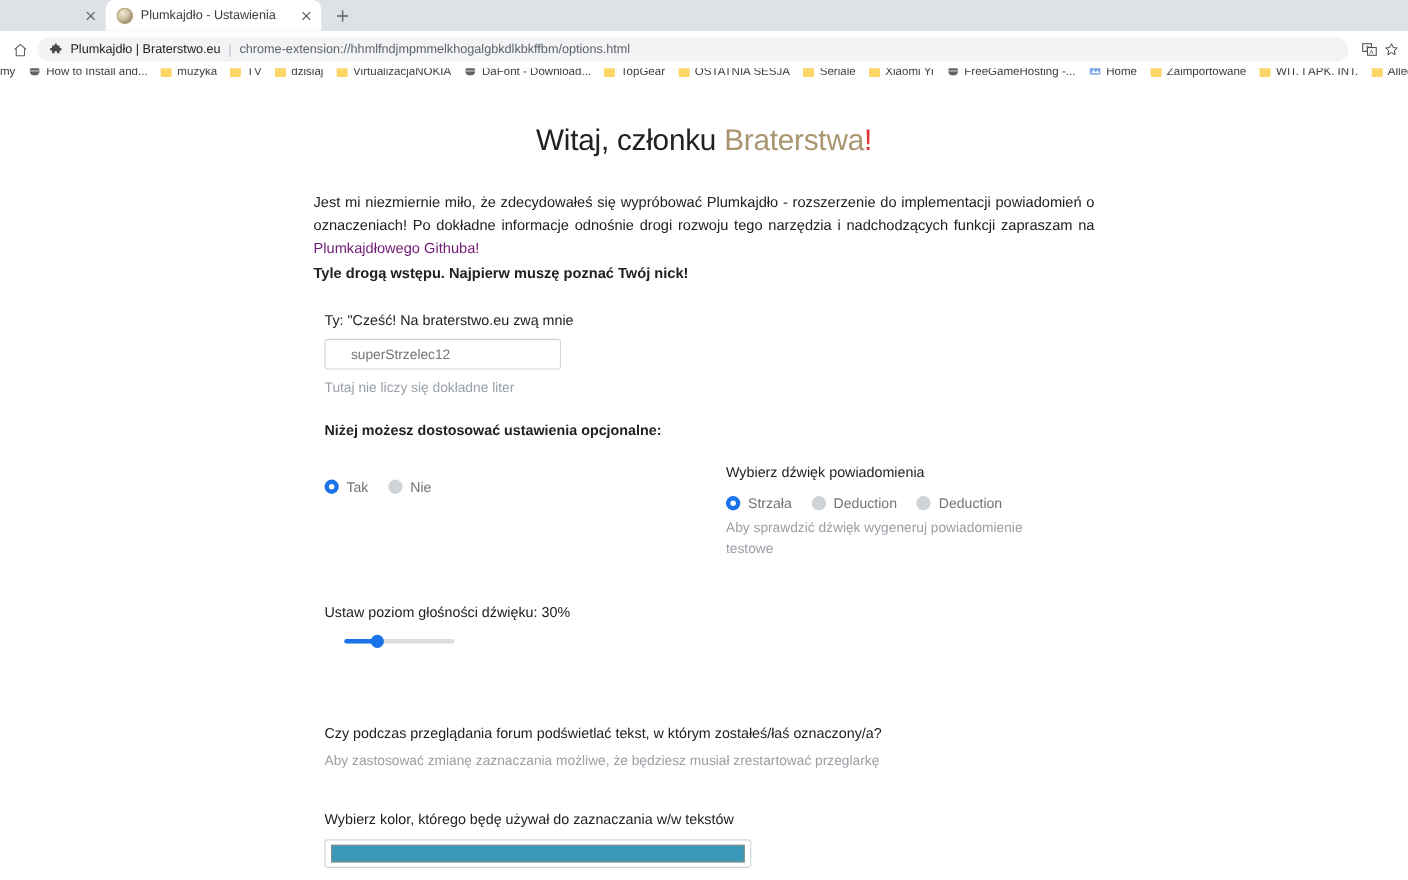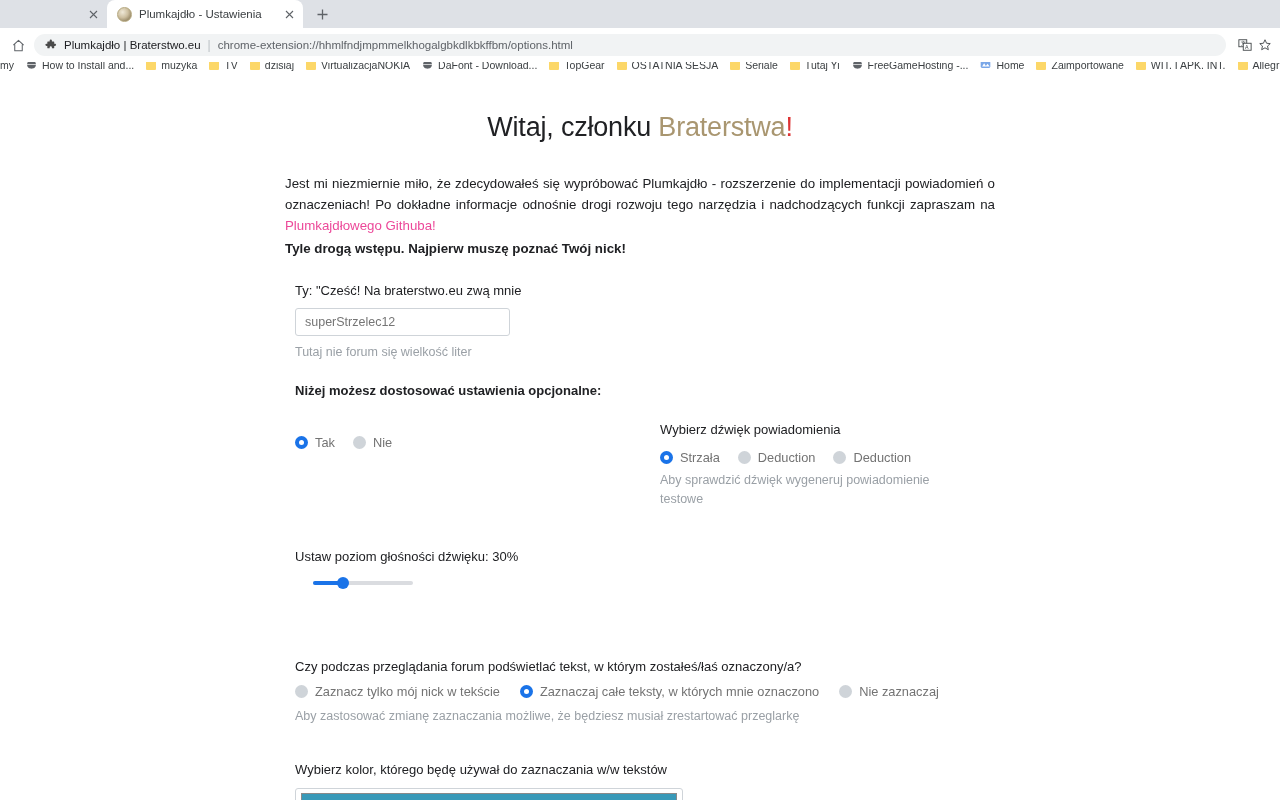--- a/index.html
+++ b/index.html
@@ -12,21 +12,21 @@
     font-family: "Liberation Sans", sans-serif;
   }
 
   
   #browser { width: 1280px; height: 78px; background: #dee1e6; position: relative; }
 
   .tabstrip {
     height: 28px; width: 100%;
     background: #dee1e6;
     display: flex; align-items: flex-end;
-    padding-left: 11px;
+    padding-left: 0;
     position: relative;
   }
   .tab {
     height: 28px;
     display: flex; align-items: center;
     border-top-left-radius: 8px; border-top-right-radius: 8px;
     position: relative;
     font-size: 11.5px; color: #3c4043;
   }
   .tab.partial {
@@ -137,38 +137,38 @@
     letter-spacing: -0.2px;
   }
   h1.welcome .brand { color: #a99670; }
   h1.welcome .excl { color: #d33; }
 
   .intro {
     width: 710px; margin: 30px auto 0 auto;
     font-size: 13.3px; line-height: 21px;
     color: #202124; text-align: justify;
   }
-  .intro a { color: #ec4899; text-decoration: none; }
+  .intro a { color: #701a75; text-decoration: none; }
   .intro .bold-line {
     display: block; font-weight: bold; margin-top: 2px;
     text-align: left;
   }
 
   .form-area { width: 710px; margin: 0 auto; padding-left: 10px; }
 
   .label-std { font-size: 13px; color: #202124; }
   .hint { font-size: 12.5px; color: #9aa0a6; line-height: 19px; }
   .strong-line { font-size: 13px; color: #202124; font-weight: bold; }
 
   .nick-block { margin-top: 24px; }
   .nick-input {
     display: block;
     width: 215px; height: 28px;
     margin-top: 10px;
-    padding: 0 9px;
+    padding: 0 23px;
     border: 1px solid #cfd4d9; border-radius: 3px;
     font-size: 12.5px; color: #5f6368;
     font-family: "Liberation Sans", sans-serif;
     background: #fff; outline: none;
   }
   .nick-hint { margin-top: 7px; }
   .optional-head { margin-top: 21px; }
 
   .two-col { display: flex; margin-top: 24px; }
   .col-left { width: 365px; }
@@ -333,21 +333,21 @@
     <div class="bm">
       <span class="bm-folder"></span>
       <span>OSTATNIA SESJA</span>
     </div>
     <div class="bm">
       <span class="bm-folder"></span>
       <span>Seriale</span>
     </div>
     <div class="bm">
       <span class="bm-folder"></span>
-      <span>Tutaj Yi</span>
+      <span>Xiaomi Yi</span>
     </div>
     <div class="bm">
       <span class="bm-globe">
           <svg width="11" height="11" viewBox="0 0 16 16">
             <circle cx="8" cy="8" r="6.5" fill="#5f6368"></circle>
             <path d="M8 1.5 a9 6.5 0 0 0 0 13 a9 6.5 0 0 0 0 -13 M1.5 8 h13" stroke="#fff" stroke-width="1" fill="none"></path>
           </svg>
         </span>
       <span>FreeGameHosting -...</span>
     </div>
@@ -386,21 +386,21 @@
   <div class="intro">
     <span>Jest mi niezmiernie miło, że zdecydowałeś się wypróbować Plumkajdło - rozszerzenie do implementacji powiadomień o oznaczeniach! Po dokładne informacje odnośnie drogi rozwoju tego narzędzia i nadchodzących funkcji zapraszam na </span><a href="#">Plumkajdłowego Githuba!</a>
     <span class="bold-line">Tyle drogą wstępu. Najpierw muszę poznać Twój nick!</span>
   </div>
 
   <div class="form-area">
 
     <div class="nick-block">
       <div class="label-std">Ty: "Cześć! Na braterstwo.eu zwą mnie</div>
       <input class="nick-input" type="text" placeholder="superStrzelec12" style="">
-      <div class="hint nick-hint">Tutaj nie forum się wielkość liter</div>
+      <div class="hint nick-hint">Tutaj nie liczy się dokładne liter</div>
     </div>
 
     <div class="strong-line optional-head">Niżej możesz dostosować ustawienia opcjonalne:</div>
 
     <div class="two-col">
       <div class="col-left">
         <div class="radio-row">
           <label class="radio-opt">
             <span class="radio on"></span>
             <span class="radio-label">Tak</span>
@@ -438,34 +438,20 @@
         <div class="slider">
           <div class="slider-track"></div>
           <div class="slider-fill" id="slider-fill" style="width: 30%;"></div>
           <div class="slider-thumb" id="slider-thumb" style="left: 30%;"></div>
         </div>
       </div>
     </div>
 
     <div class="highlight-block">
       <div class="label-std">Czy podczas przeglądania forum podświetlać tekst, w którym zostałeś/łaś oznaczony/a?</div>
-      <div class="radio-row">
-        <label class="radio-opt">
-          <span class="radio"></span>
-          <span class="radio-label">Zaznacz tylko mój nick w tekście</span>
-        </label>
-        <label class="radio-opt">
-          <span class="radio on"></span>
-          <span class="radio-label">Zaznaczaj całe teksty, w których mnie oznaczono</span>
-        </label>
-        <label class="radio-opt">
-          <span class="radio"></span>
-          <span class="radio-label">Nie zaznaczaj</span>
-        </label>
-      </div>
       <div class="hint hl-hint">Aby zastosować zmianę zaznaczania możliwe, że będziesz musiał zrestartować przeglarkę</div>
     </div>
 
     <div class="color-block">
       <div class="label-std">Wybierz kolor, którego będę używał do zaznaczania w/w tekstów</div>
       <div class="color-input">
         <div class="color-swatch" id="color-swatch" style="background: rgb(56, 153, 184);"></div>
       </div>
       <div class="hint color-hint">Aby zastosować zmianę koloru możliwe, że będziesz musiał zrestartować przeglarkę</div>
     </div>

